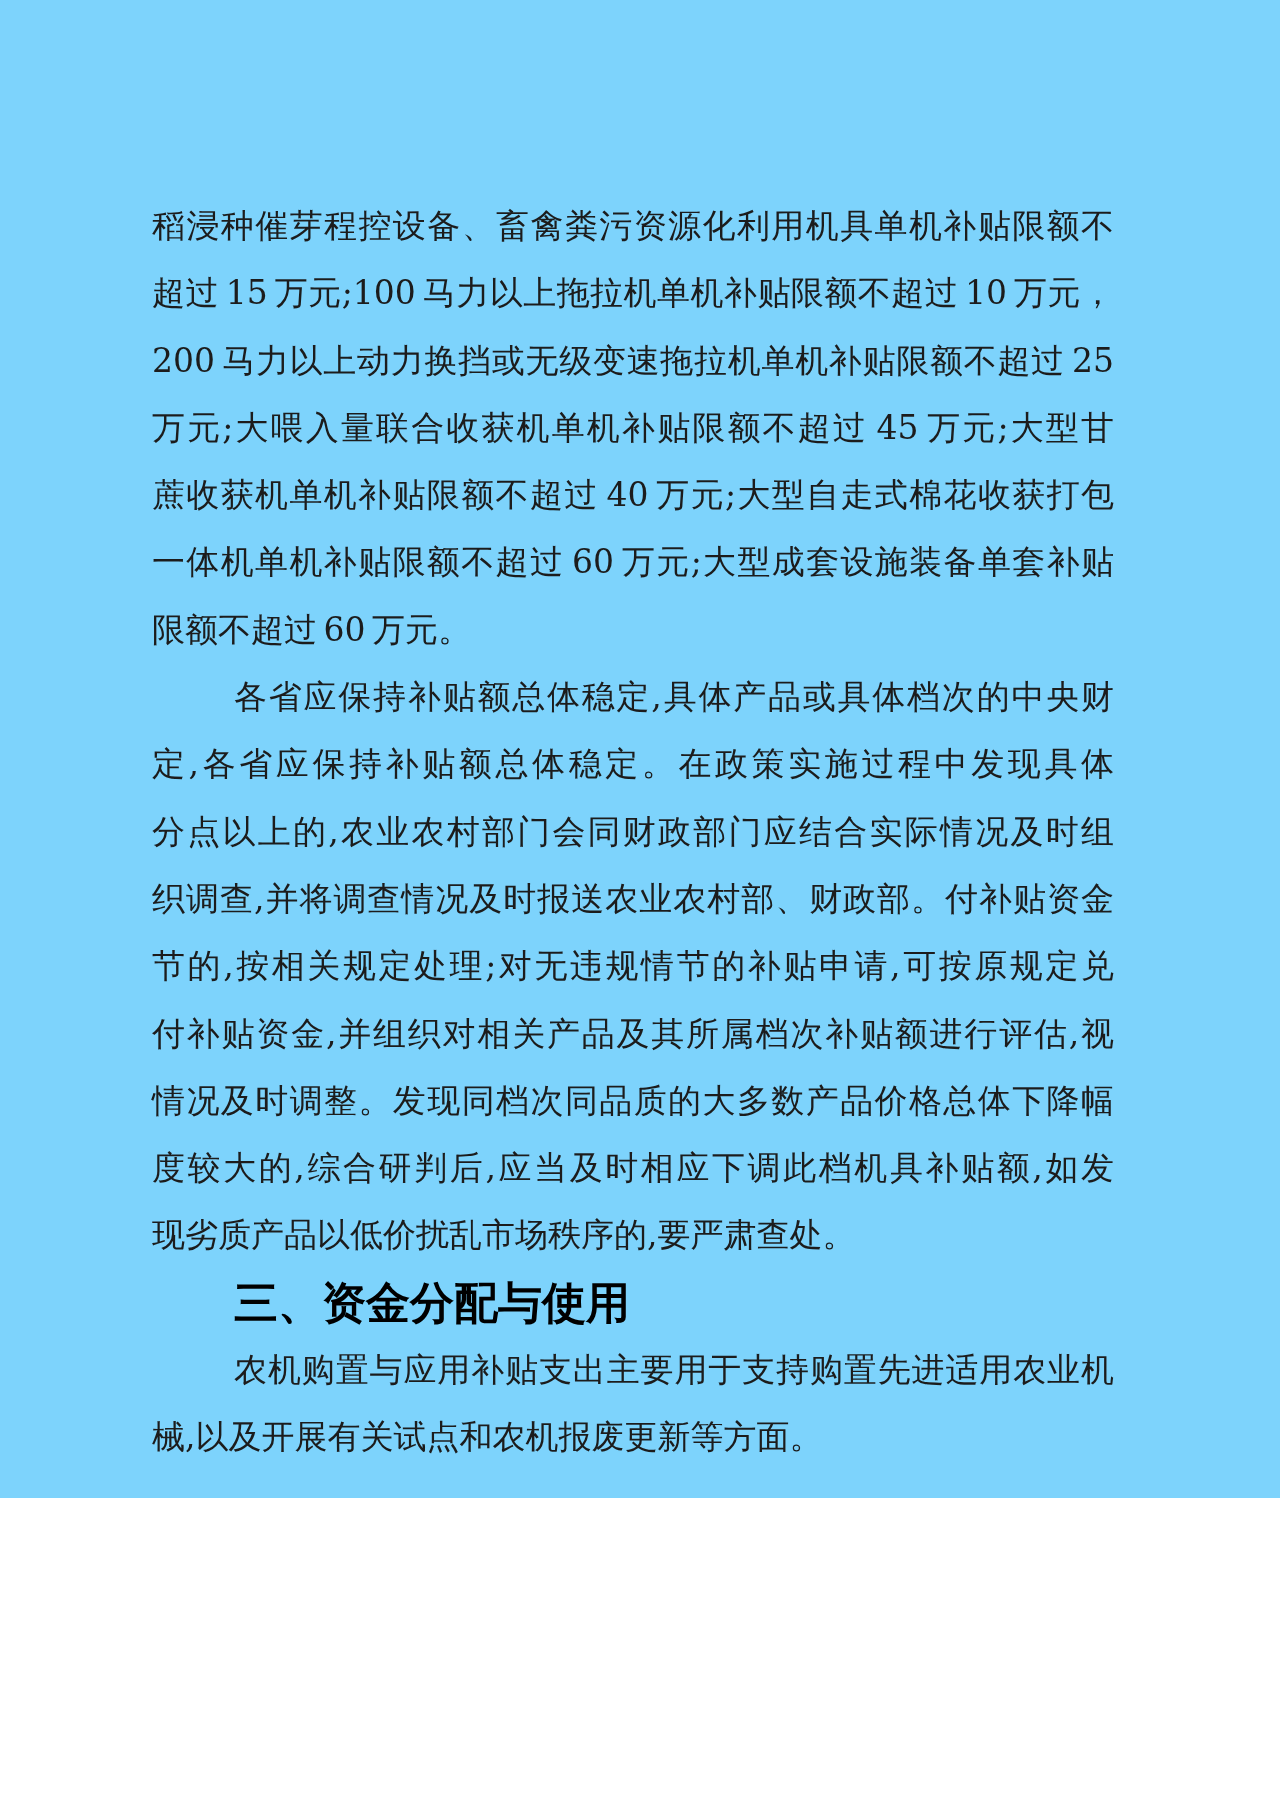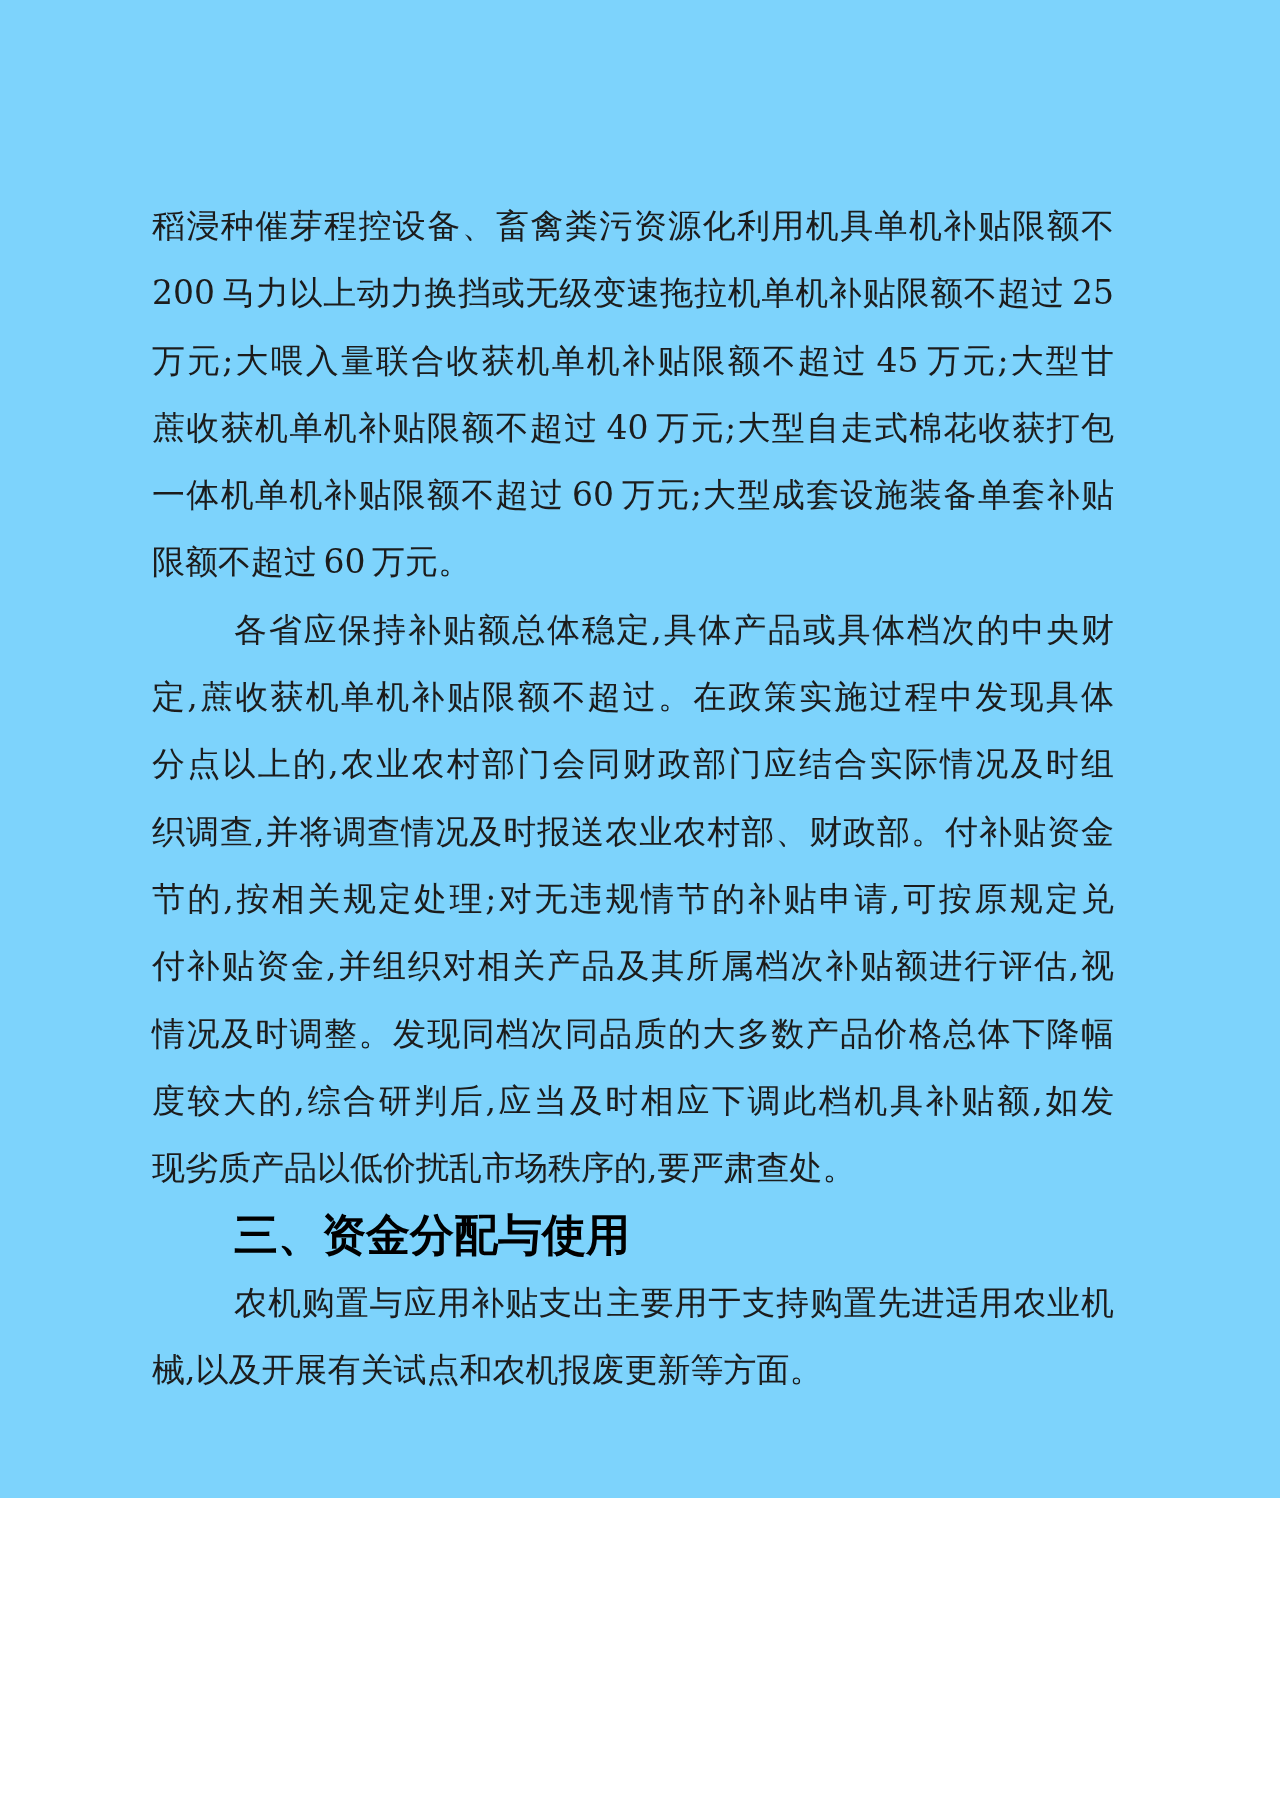--- a/index.html
+++ b/index.html
@@ -63,30 +63,31 @@
   }
 </style>
 </head>
 <body>
 
 <div class="page">
   <div class="text-block">
 
     <div class="para">
       <div class="line">稻浸种催芽程控设备、畜禽粪污资源化利用机具单机补贴限额不</div>
+      <div class="line">超过 15 万元;100 马力以上拖拉机单机补贴限额不超过 10 万元，</div>
       <div class="line">200 马力以上动力换挡或无级变速拖拉机单机补贴限额不超过 25</div>
       <div class="line">万元;大喂入量联合收获机单机补贴限额不超过 45 万元;大型甘</div>
       <div class="line">蔗收获机单机补贴限额不超过 40 万元;大型自走式棉花收获打包</div>
       <div class="line">一体机单机补贴限额不超过 60 万元;大型成套设施装备单套补贴</div>
       <div class="line last">限额不超过 60 万元。</div>
     </div>
 
     <div class="para">
       <div class="line indent">各省应保持补贴额总体稳定,具体产品或具体档次的中央财</div>
-      <div class="line">定,蔗收获机单机补贴限额不超过。在政策实施过程中发现具体</div>
+      <div class="line">定,各省应保持补贴额总体稳定。在政策实施过程中发现具体</div>
       <div class="line">分点以上的,农业农村部门会同财政部门应结合实际情况及时组</div>
       <div class="line">织调查,并将调查情况及时报送农业农村部、财政部。付补贴资金</div>
       <div class="line">节的,按相关规定处理;对无违规情节的补贴申请,可按原规定兑</div>
       <div class="line">付补贴资金,并组织对相关产品及其所属档次补贴额进行评估,视</div>
       <div class="line">情况及时调整。发现同档次同品质的大多数产品价格总体下降幅</div>
       <div class="line">度较大的,综合研判后,应当及时相应下调此档机具补贴额,如发</div>
       <div class="line last">现劣质产品以低价扰乱市场秩序的,要严肃查处。</div>
     </div>
 
     <h2 class="heading">三、资金分配与使用</h2>

